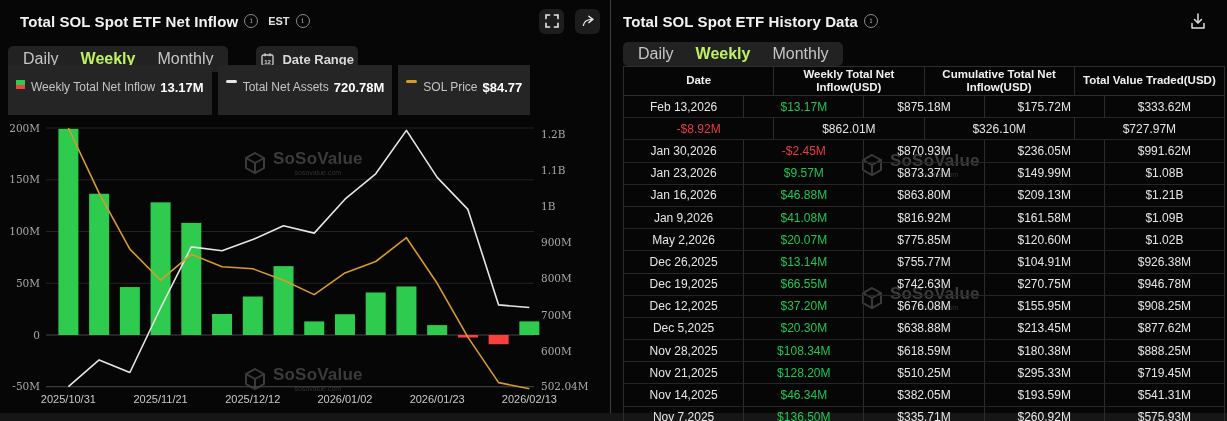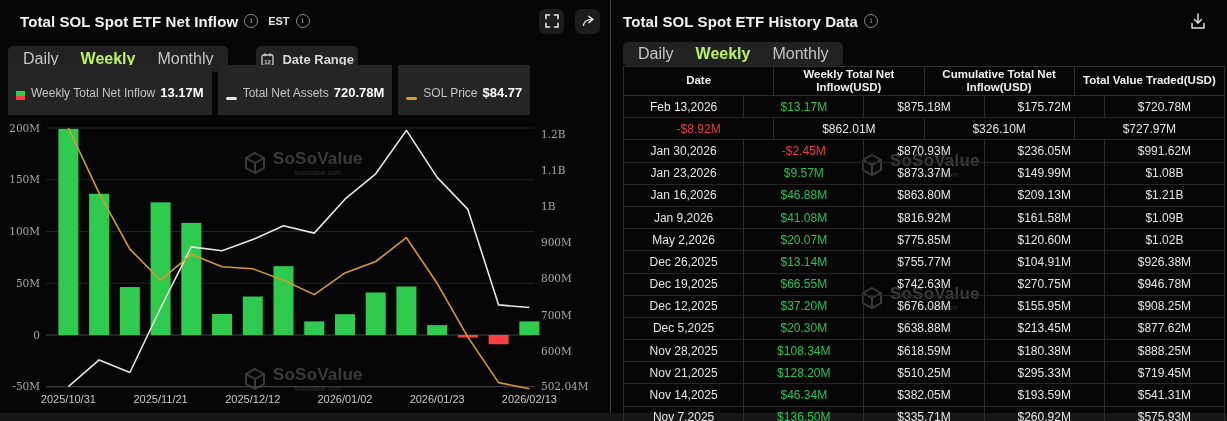--- a/index.html
+++ b/index.html
@@ -41,21 +41,21 @@
   .tab{font-size:16px;color:#c6c6c6;padding:0 11px;cursor:pointer;line-height:26px;}
   .tab.active{color:#bef264;font-weight:bold;}
   .date-range{
     display:inline-flex;align-items:center;gap:7px;background:#222222;border:none;border-radius:5px;
     color:#d9d9d9;font-size:13px;font-weight:bold;height:26px;padding:0 4px;margin-left:28px;
     font-family:"Liberation Sans",sans-serif;cursor:pointer;
   }
 
   
   .legend{display:flex;align-items:center;gap:6px;margin:8px 0 0 8px;height:20px;}
-  .chip{display:inline-flex;align-items:flex-end;background:#252525;border-radius:0;height:20px;padding:15px 8px;}
+  .chip{display:inline-flex;align-items:flex-start;background:#252525;border-radius:0;height:20px;padding:15px 8px;}
   .chip .lbl{font-size:12px;color:#c4c4c4;margin-left:6px;}
   .chip .val{font-size:13px;font-weight:bold;color:#ffffff;margin-left:5px;}
   .sw-bar{width:9px;height:9px;display:inline-block;flex:0 0 auto;}
   .sw-bar .g{display:block;width:9px;height:5px;background:#2fcb4e;}
   .sw-bar .r{display:block;width:9px;height:4px;background:#fb3f3f;}
   .sw-dash{width:11px;height:3px;border-radius:2px;display:inline-block;flex:0 0 auto;}
   .sw-dash.white{background:#e6e6e6;}
   .sw-dash.orange{background:#d79b2c;}
 
   
@@ -278,21 +278,21 @@
           <div class="hcell">Weekly Total Net Inflow(USD)</div>
           <div class="hcell">Cumulative Total Net Inflow(USD)</div>
           <div class="hcell">Total Value Traded(USD)</div>
         </div>
       <div id="table-body">
           <div class="trow">
             <div class="tcell">Feb 13,2026</div>
             <div class="tcell pos">$13.17M</div>
             <div class="tcell">$875.18M</div>
             <div class="tcell">$175.72M</div>
-            <div class="tcell">$720.78M</div>
+            <div class="tcell">$333.62M</div>
           </div>
           <div class="trow">
             <div class="tcell neg">-$8.92M</div>
             <div class="tcell">$862.01M</div>
             <div class="tcell">$326.10M</div>
             <div class="tcell">$727.97M</div>
           </div>
           <div class="trow">
             <div class="tcell">Jan 30,2026</div>
             <div class="tcell neg">-$2.45M</div>

